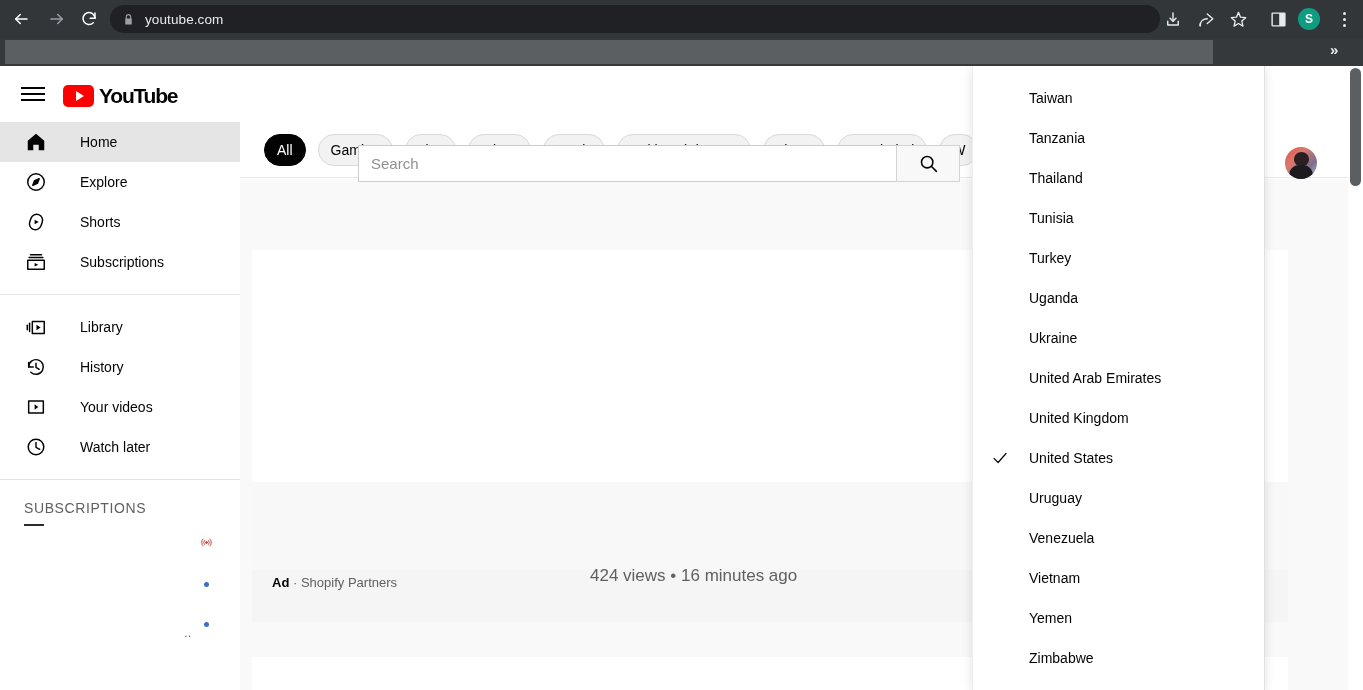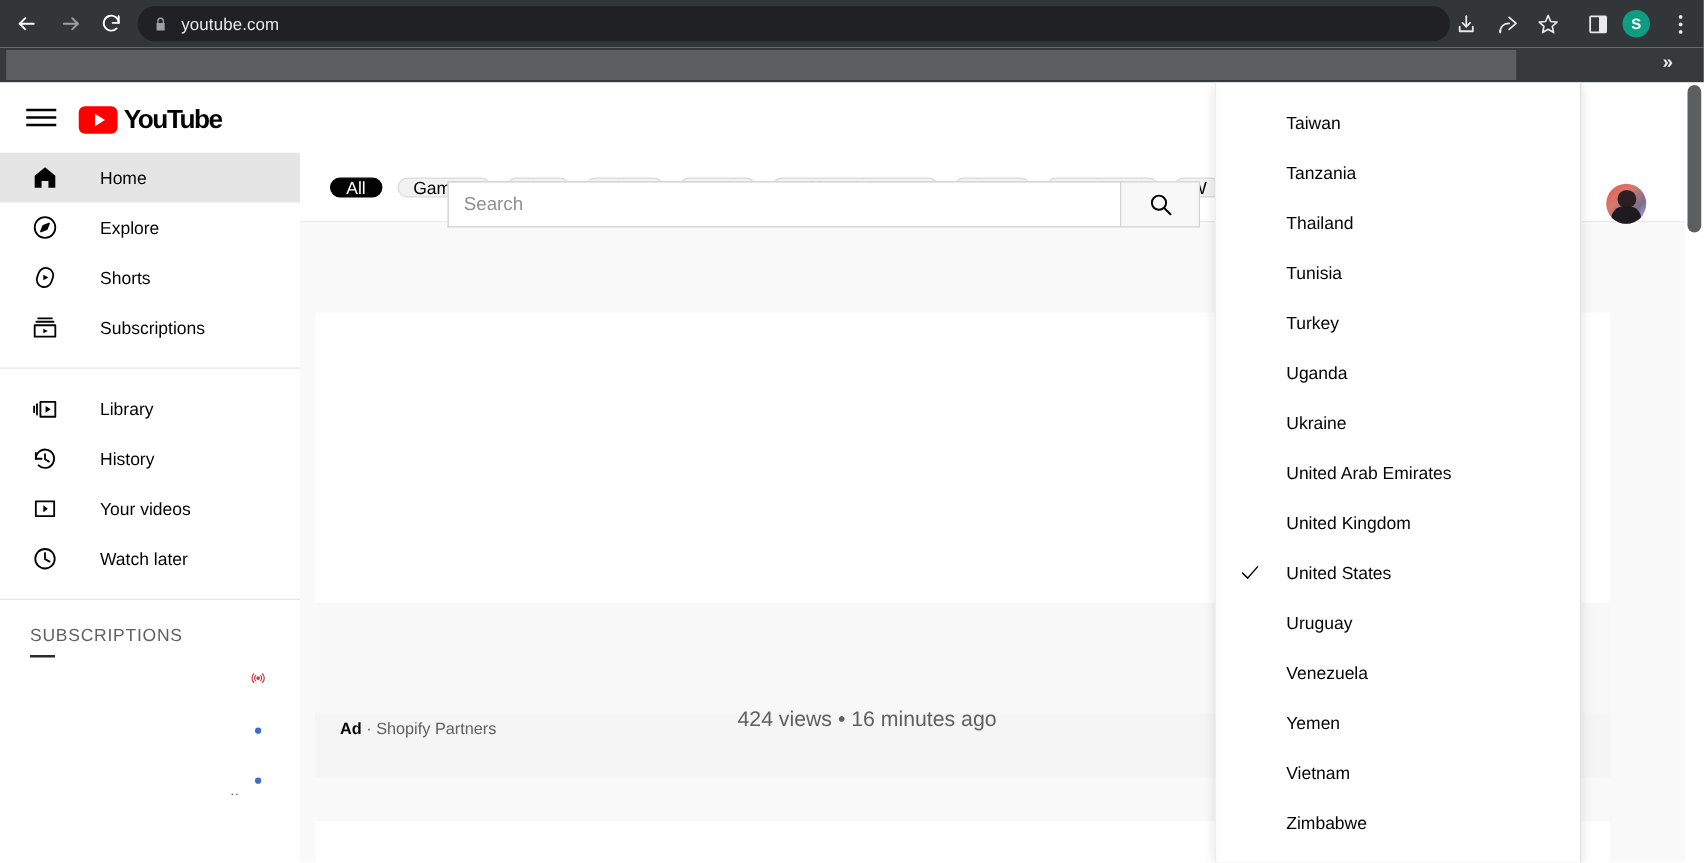--- a/index.html
+++ b/index.html
@@ -213,21 +213,21 @@
     position: absolute; left: 240px; top: 56px;
     width: 1108px; height: 56px;
     background: #ffffff;
     border-bottom: 1px solid #e8e8e8;
     display: flex; align-items: center;
     padding-left: 24px; gap: 12px;
     overflow: hidden;
     z-index: 3;
   }
   .chip {
-    height: 16px; padding: 0 12px;
+    height: 32px; padding: 0 12px;
     border: 1px solid #d9d9d9; border-radius: 16px;
     background: #f2f2f2; color: #030303;
     font-size: 14px; white-space: nowrap;
     display: flex; align-items: center;
     flex: none;
   }
   .chip.selected { background: #030303; color: #ffffff; border-color: #030303; }
 
   
   #feed-area {
@@ -600,24 +600,24 @@
           </svg></span>
         <span class="country-label">United States</span>
       </div>
       <div class="country-item">
         <span class="country-label">Uruguay</span>
       </div>
       <div class="country-item">
         <span class="country-label">Venezuela</span>
       </div>
       <div class="country-item">
+        <span class="country-label">Vietnam</span>
+      </div>
+      <div class="country-item">
         <span class="country-label">Yemen</span>
-      </div>
-      <div class="country-item">
-        <span class="country-label">Vietnam</span>
       </div>
       <div class="country-item">
         <span class="country-label">Zimbabwe</span>
       </div>
     </div>
 
   <div id="page-scrollbar-track">
     <div id="page-scrollbar-thumb"></div>
   </div>
 

